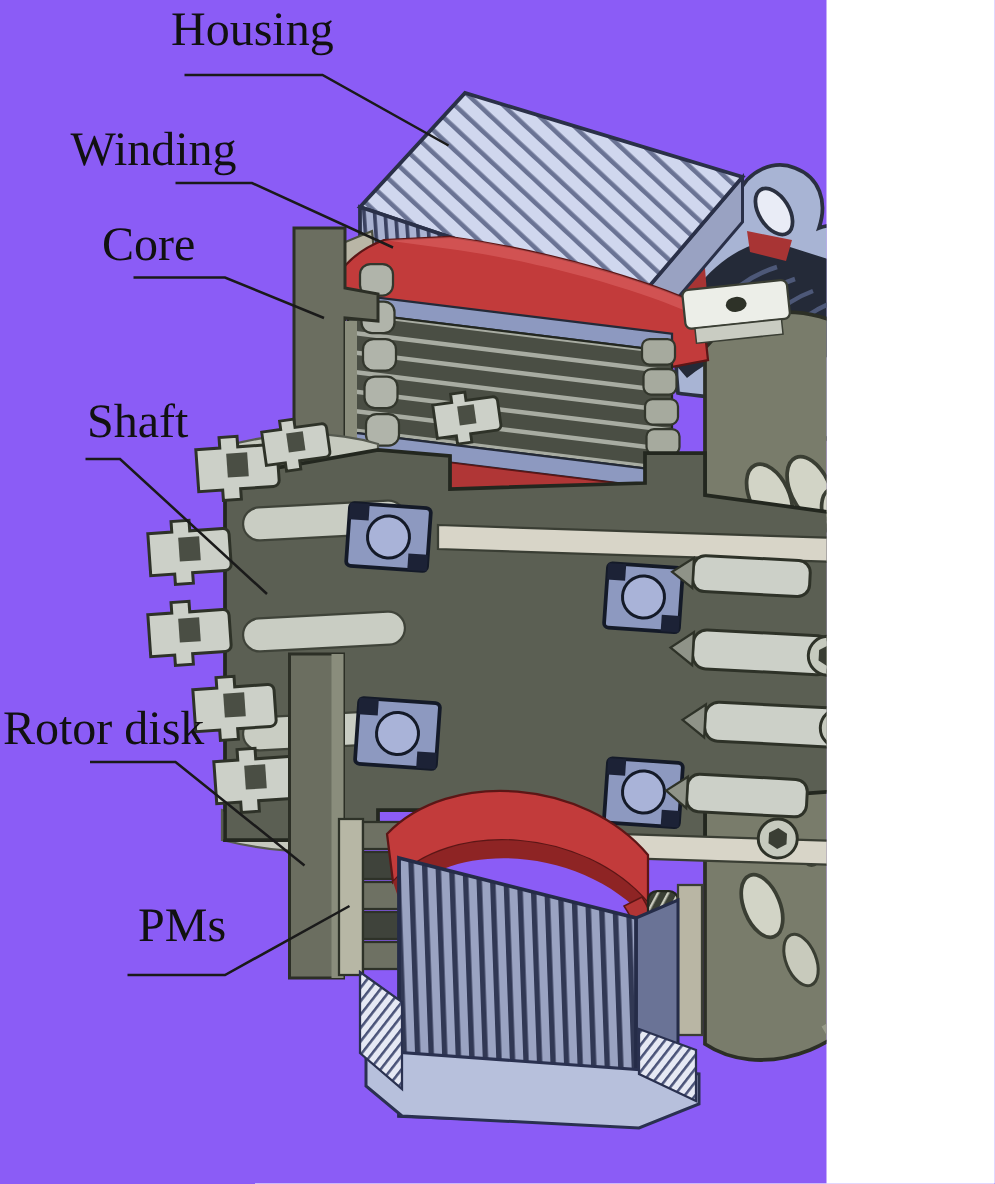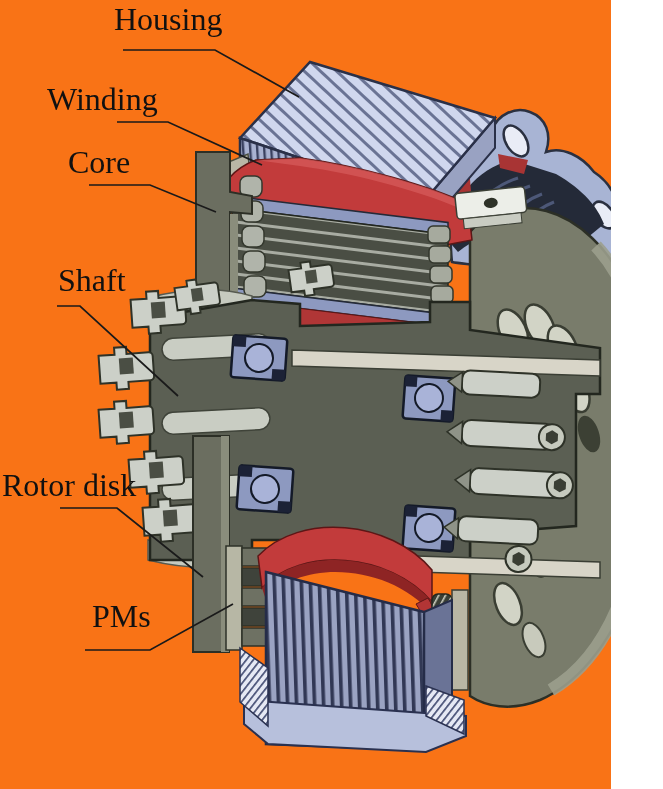--- a/index.html
+++ b/index.html
@@ -1,16 +1,16 @@
 <!DOCTYPE html>
 <html><head>
 <meta charset="utf-8">
 <style>
   html,body{margin:0;padding:0;background:#ffffff;}
-  .stage{position:relative;width:611px;height:789px;background:#f97316;overflow:hidden;
+  .stage{position:relative;width:551px;height:789px;background:#8b5cf6;overflow:hidden;
          font-family:"Liberation Serif","DejaVu Serif",serif;}
   svg{position:absolute;left:0;top:0;}
   text.cad-label{font-family:"Liberation Serif","DejaVu Serif",serif;font-size:32px;fill:#111111;}
 </style>
 </head>
 <body>
 
 <div class="stage">
 <svg width="663" height="789" viewBox="0 0 663 789">
   <defs>

